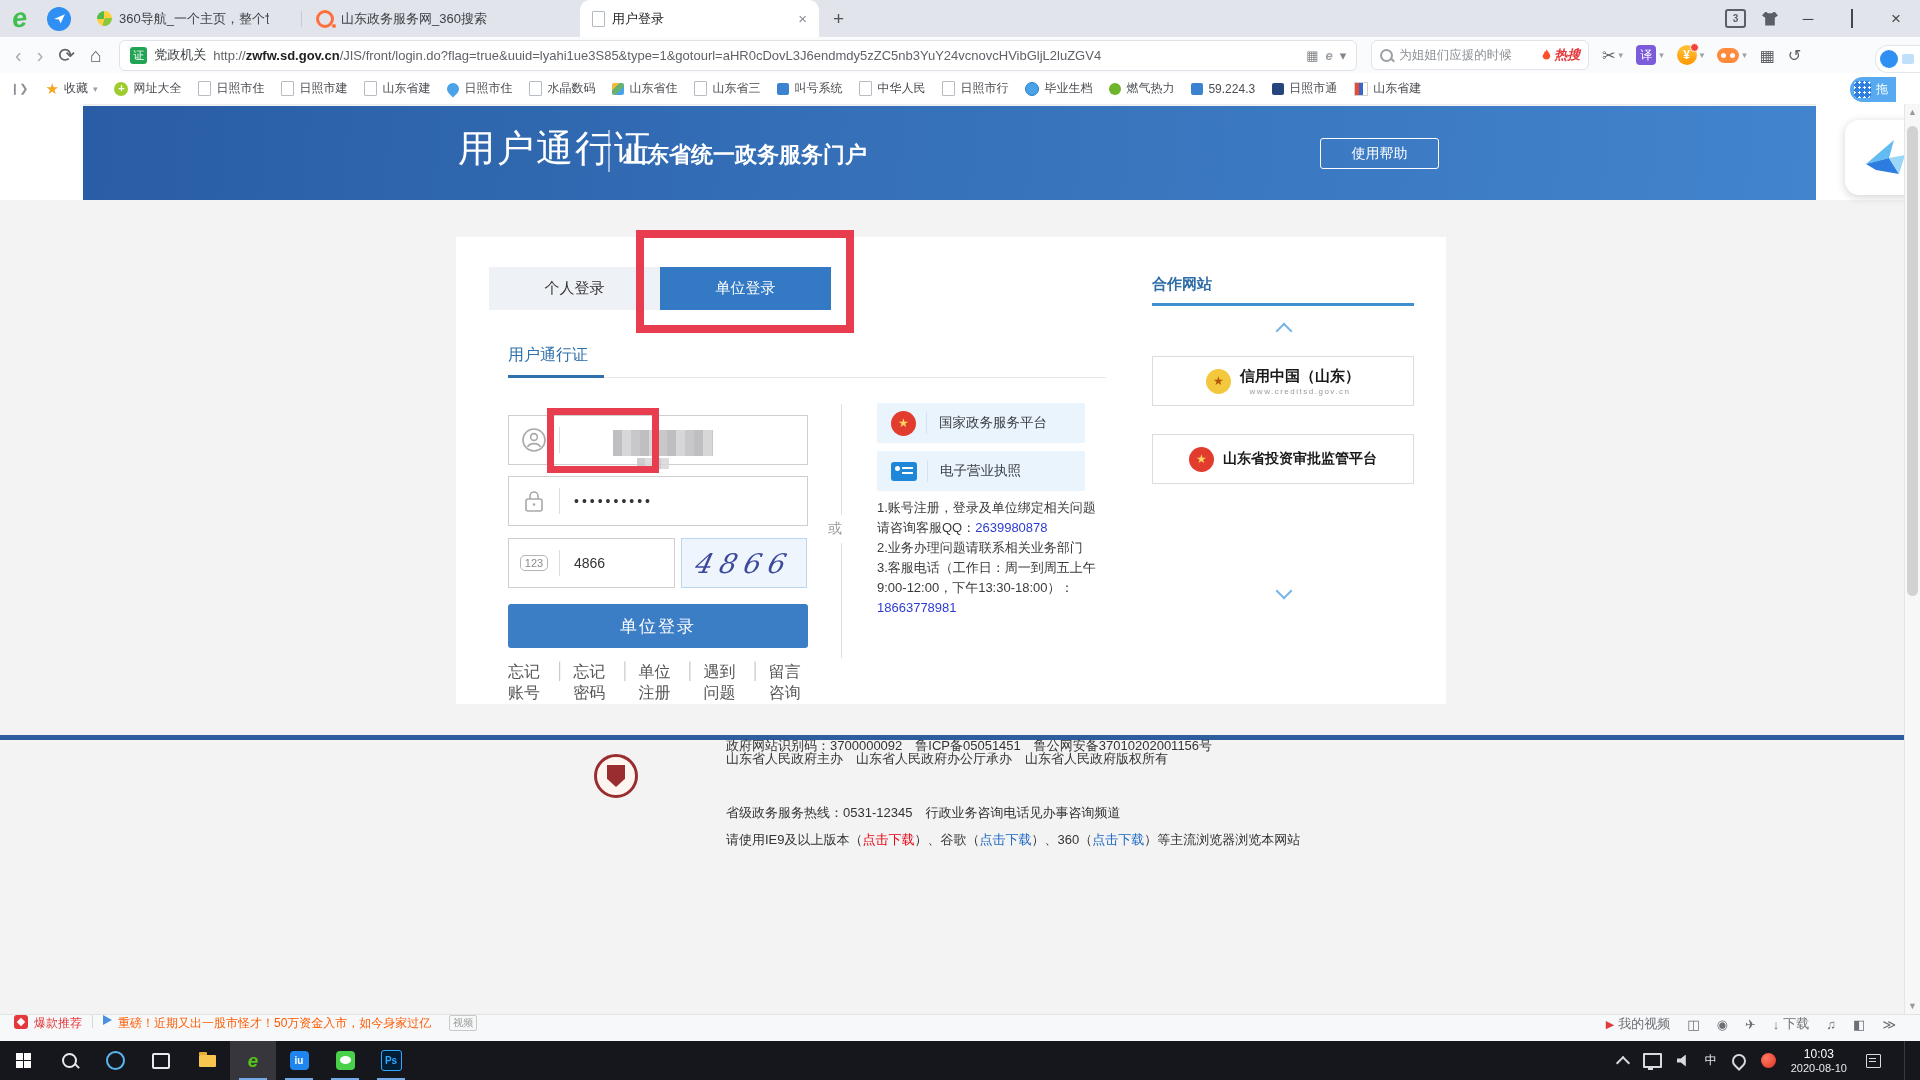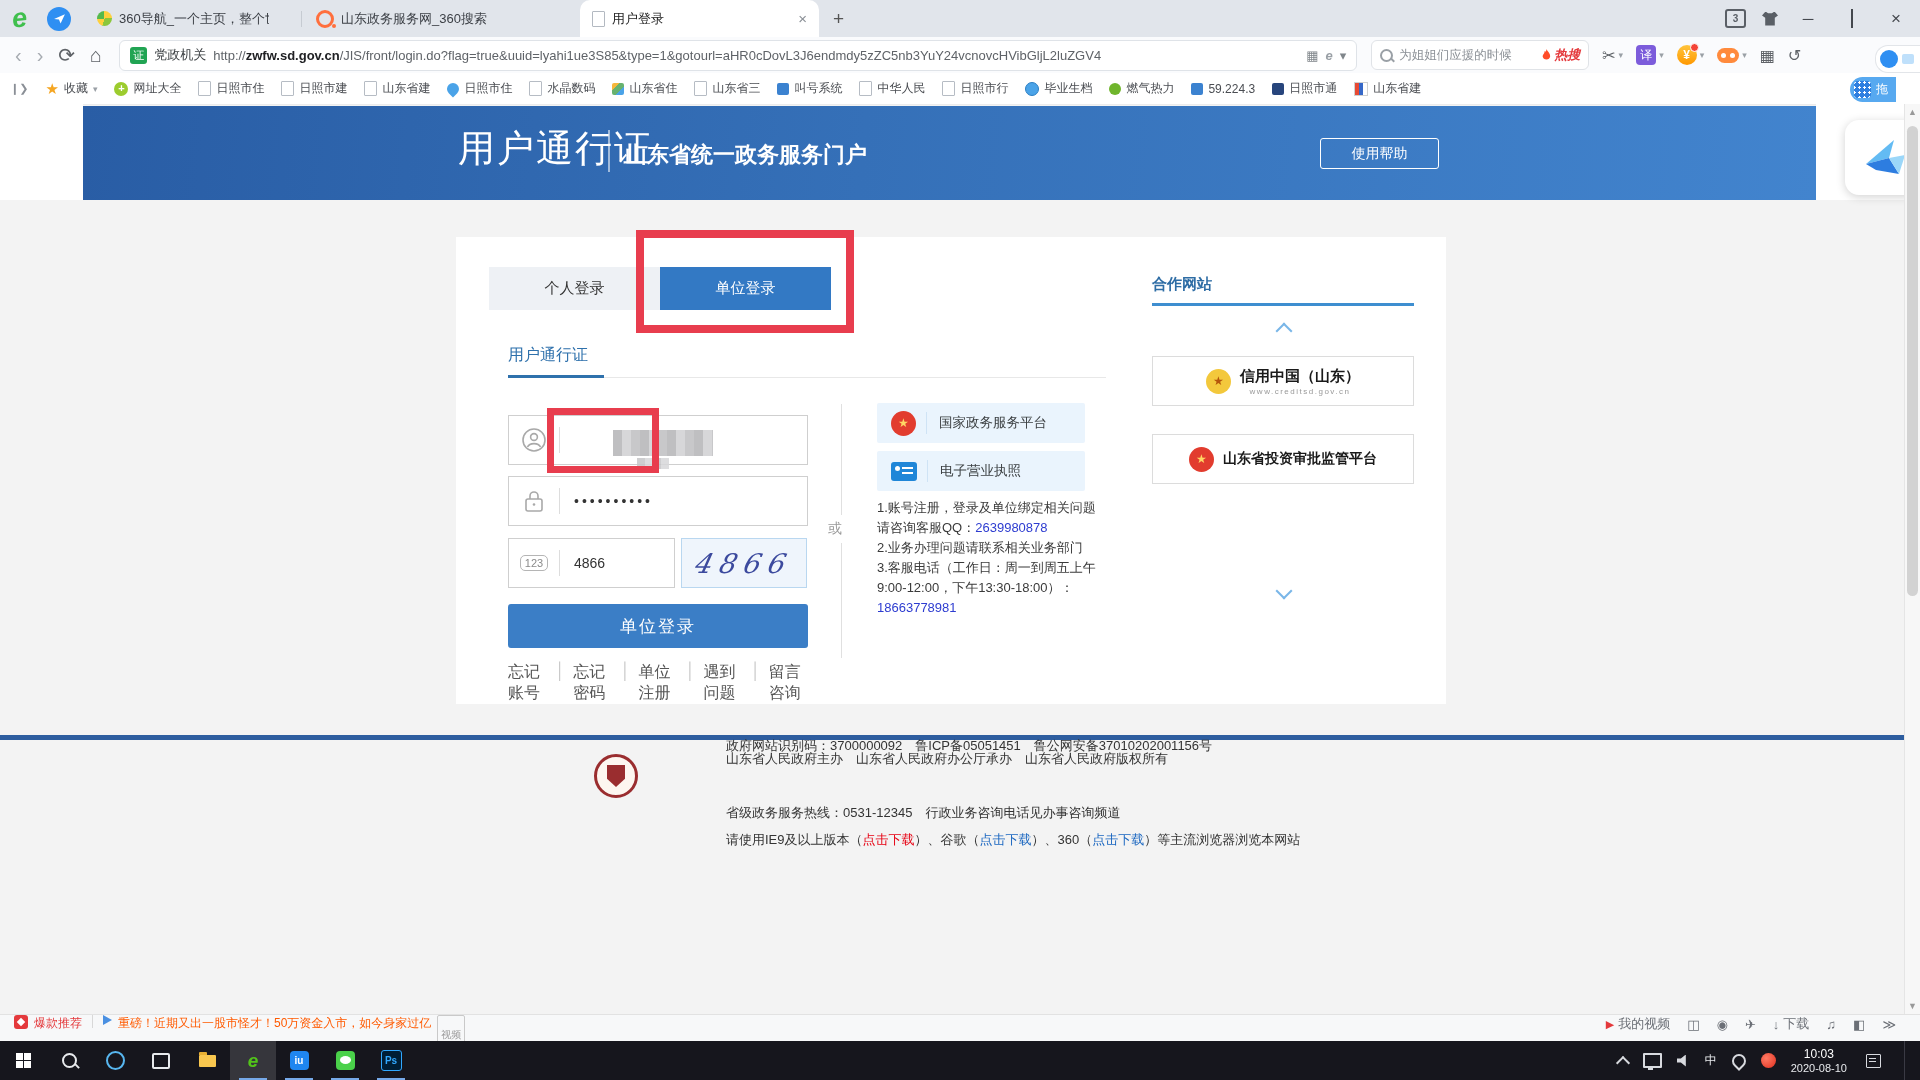--- a/index.html
+++ b/index.html
@@ -160,21 +160,21 @@
   
   .botbar{position:absolute;left:0;top:1014px;width:1920px;height:27px;background:#f7f8f9;border-top:1px solid #e2e2e2;
           display:flex;align-items:flex-start;font-size:12px;color:#6b6f76;box-sizing:border-box}
   .promoico{width:14px;height:14px;border-radius:3px;background:#e4393c;margin-left:14px;flex:none;
             display:flex;align-items:center;justify-content:center}
   .promoico::after{content:"";width:6px;height:6px;background:#fff;transform:rotate(45deg)}
   .promotxt{color:#e4393c;margin-left:6px;flex:none}
   .vdiv{width:1px;height:13px;background:#d8d8d8;margin:0 10px;flex:none}
   .mega{width:0;height:0;border-top:5px solid transparent;border-bottom:5px solid transparent;border-left:9px solid #4a90e2;flex:none;margin-right:6px}
   .ticker{color:#ff5a00;flex:none}
-  .vtag{border:1px solid #c9c9c9;color:#9a9a9a;font-size:10px;padding:12px 3px;margin-left:6px;border-radius:2px;flex:none}
+  .vtag{border:1px solid #c9c9c9;color:#9a9a9a;font-size:10px;padding:0 3px;margin-left:18px;border-radius:2px;flex:none}
   .bricons{margin-left:auto;display:flex;align-items:center;gap:17px;margin-right:24px;font-size:13px;color:#6b6f76}
   .bricons .grp{display:flex;align-items:center;gap:4px}
   .redplay{color:#e4393c;font-size:11px}
 
   
   .taskbar{position:absolute;left:0;top:1041px;width:1920px;height:39px;background:#16161d;display:flex;align-items:center}
   .tcell{width:46px;height:39px;display:flex;align-items:center;justify-content:center;position:relative;flex:none}
   .tcell.active{background:rgba(255,255,255,.14)}
   .tcell.running::after{content:"";position:absolute;left:9px;right:9px;bottom:0;height:2px;background:#76a9e8}
   .winlogo{width:15px;height:15px;background-color:#fff;

